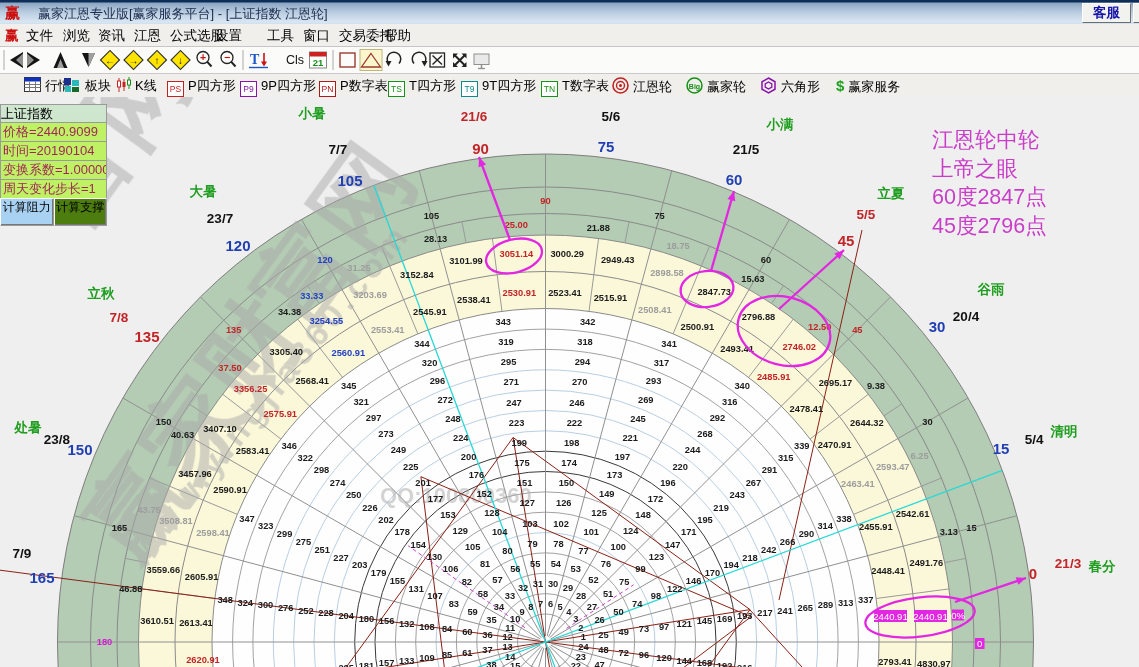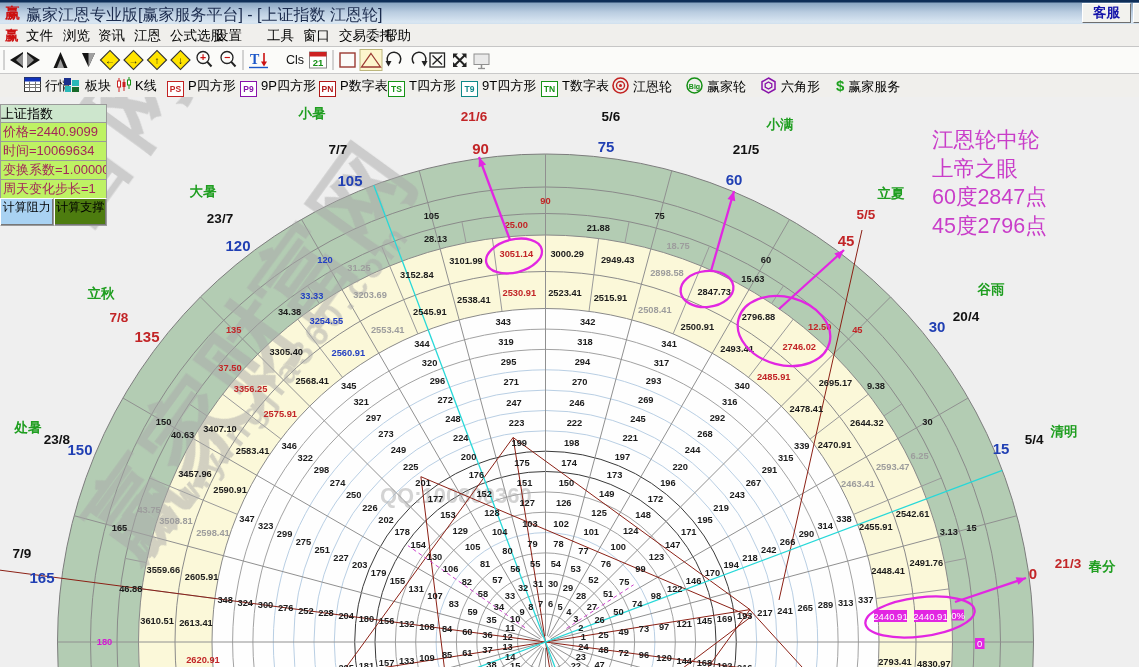--- a/index.html
+++ b/index.html
@@ -1,33 +1,33 @@
 <!DOCTYPE html>
 <html><head><meta charset="utf-8">
 <style>
 html,body{margin:0;padding:0;width:1139px;height:667px;overflow:hidden;
 font-family:"Liberation Sans",sans-serif;background:#efefef}
 #page{position:relative;width:1139px;height:667px}
 #titlebar{position:absolute;left:0;top:0;width:1139px;height:24px;
 background:linear-gradient(#0e2e57 0,#0e2e57 2px,#8aa6c2 3px,#b9cce0 12px,#d9e6f2 22px,#cfdfee 24px)}
 #titlebar .ticon{position:absolute;left:5px;top:4px;color:#cc1111;font-weight:bold;font-size:15px}
-#titlebar .ttext{position:absolute;left:26px;top:5px;color:#1b2b4d;font-size:16px}
+#titlebar .ttext{position:absolute;left:38px;top:5px;color:#1b2b4d;font-size:13px}
 .tbtn{position:absolute;top:3px;height:18px;background:#f2f2ee;border-top:1px solid #fff;
 border-left:1px solid #fff;border-right:1.5px solid #6e6e6e;border-bottom:1.5px solid #6e6e6e;
 color:#1515aa;font-size:13.5px;font-weight:bold;text-align:center;line-height:18px}
 #menubar{position:absolute;left:0;top:24px;width:1139px;height:22px;background:#f0efec;
 border-bottom:1px solid #c6c6c6;font-size:13.5px;color:#000}
 #menubar span{position:absolute;top:3px}
 #toolbar1{position:absolute;left:0;top:47px;width:1139px;height:26px;background:#fbfbf9;
 border-bottom:1px solid #c9c9c9}
 #toolbar2{position:absolute;left:0;top:74px;width:1139px;height:23px;background:#f0efec;
 border-bottom:1px solid #bdbdbd;font-size:13px;color:#000}
 #toolbar2 .it{position:absolute;top:3px;height:17px;line-height:17px}
 .lic{display:inline-block;width:15px;height:14px;border:1px solid #888;background:#fff;
-font-size:8.5px;font-weight:bold;text-align:center;line-height:14px;vertical-align:-2px;margin-right:4px}
+font-size:8.5px;font-weight:normal;text-align:center;line-height:14px;vertical-align:-2px;margin-right:4px}
 #chart{position:absolute;left:0;top:97px;width:1139px;height:570px;overflow:hidden}
 #panel{position:absolute;left:0;top:104px;width:107px;font-size:13px}
 #panel .hd{height:17px;background:#cde6cd;border:1px solid #9a9a9a;border-bottom:none;
 text-align:left;color:#000;line-height:17px}
 #panel .rw{height:18px;background:#bef264;border:1px solid #9a9a9a;border-bottom:none;
 color:#a2285a;line-height:18px;padding-left:2px;white-space:nowrap;overflow:hidden}
 #panel .bts{height:28px;display:flex}
 #panel .bts div{flex:1;border:1px solid #9a9a9a;text-align:center;line-height:17px;font-size:12px;
 white-space:nowrap;overflow:hidden;border-top:1px solid #fff;border-left:1px solid #fff;box-shadow:inset -1px -1px 0 #777}
 </style></head>
@@ -600,20 +600,20 @@
           <text x="932" y="147">江恩轮中轮</text>
           <text x="932" y="176">上帝之眼</text>
           <text x="932" y="204">60度2847点</text>
           <text x="932" y="233">45度2796点</text>
         </g>
       </svg>
     </div>
 <div id="panel">
  <div class="hd">上证指数</div>
  <div class="rw">价格=2440.9099</div>
- <div class="rw">时间=10069634</div>
+ <div class="rw">时间=20190104</div>
  <div class="rw">变换系数=1.00000</div>
  <div class="rw">周天变化步长=1</div>
  <div class="bts">
    <div style="background:#a9d2f2">计算阻力</div>
    <div style="background:#4d7c0f">计算支撑</div>
  </div>
 </div>
 </div>
 </body></html>

